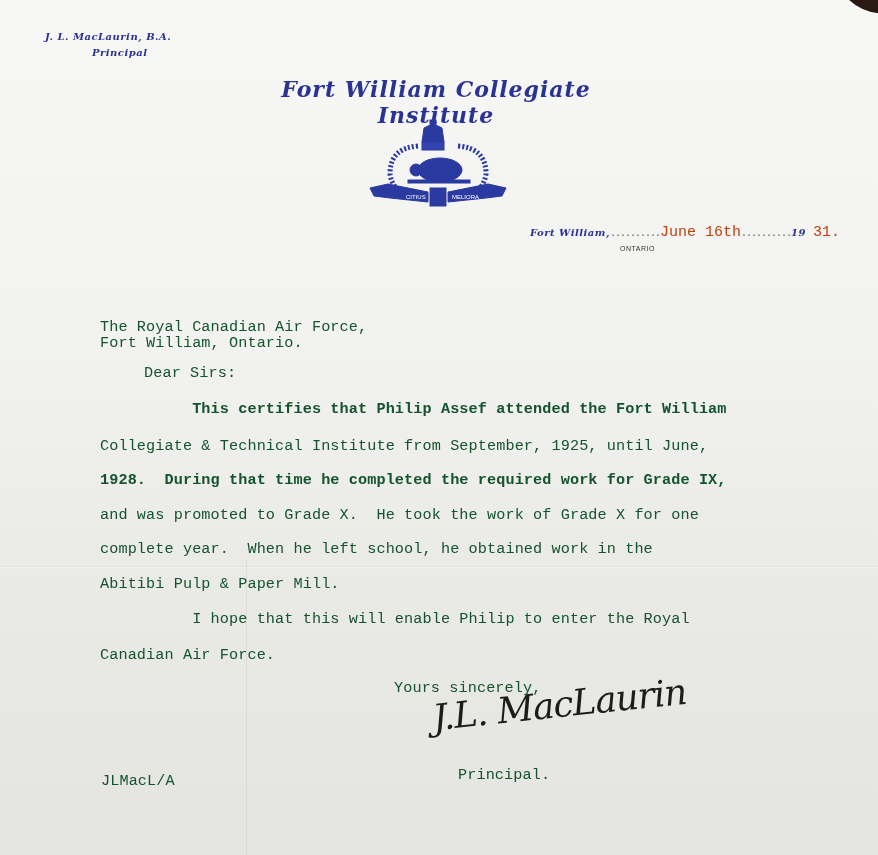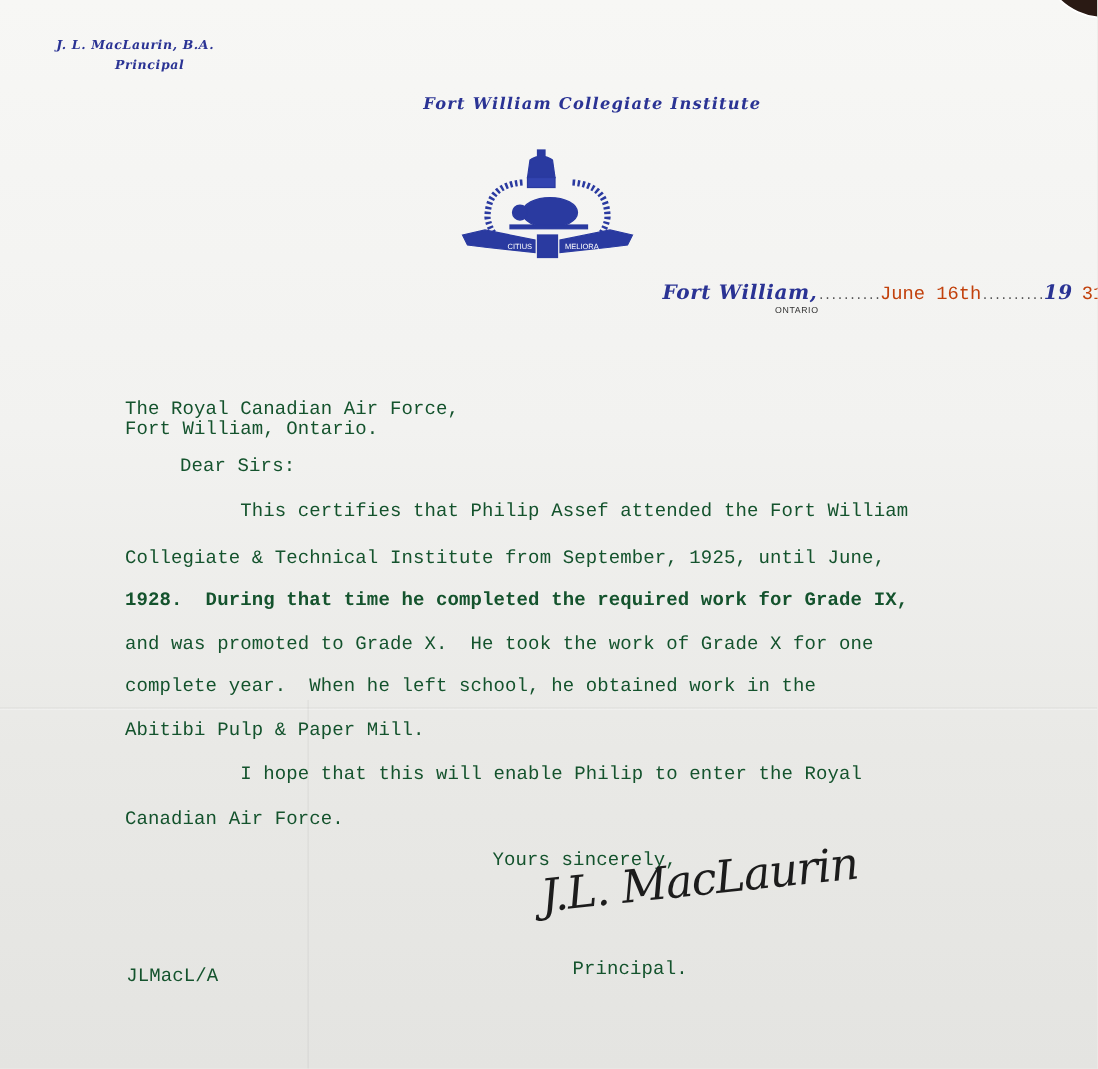--- a/index.html
+++ b/index.html
@@ -23,26 +23,26 @@
   .corner {
     position: absolute; right: 0; top: 0; width: 40px; height: 16px;
   }
   .blackletter {
     font-family: "DejaVu Serif", serif; font-weight: bold; font-style: italic;
     color: #2a3394; letter-spacing: 0.5px;
   }
   .lh-name { position: absolute; left: 45px; top: 31px; font-size: 10px; }
   .lh-title { position: absolute; left: 92px; top: 47px; font-size: 10px; }
   .school-name {
-    position: absolute; left: 263px; top: 76px; width: 346px; text-align: right;
-    font-size: 13px; letter-spacing: 1px;
+    position: absolute; left: 263px; top: 76px; width: 346px; text-align: center;
+    font-size: 22px; letter-spacing: 1px;
   }
   .crest { position: absolute; left: 368px; top: 118px; width: 140px; height: 90px; }
   .date-line { position: absolute; left: 530px; top: 224px; font-size: 12px; white-space: nowrap; }
-  .date-place { font-size: 16px; }
+  .date-place { font-size: 10px; }
   .dots { color: #555; letter-spacing: -1px; font-size: 10px; }
   .date-typed { font-size: 15px; color: #c2410c; font-family: "Liberation Mono", monospace; }
   .ontario { position: absolute; left: 620px; top: 245px; font-family: "Liberation Sans", sans-serif; font-size: 7px; color: #333; letter-spacing: 0.5px; }
   .typed {
     position: absolute; font-size: 15.2px; color: #14532d; white-space: pre;
     letter-spacing: 0.1px;
   }
   .sig {
     position: absolute; left: 432px; top: 684px;
     font-family: "DejaVu Serif", serif; font-style: italic; font-size: 36px;
@@ -91,21 +91,21 @@
 <div class="date-line">
   <span class="blackletter date-place">Fort William,</span><span class="dots">..........</span><span class="date-typed">June 16th</span><span class="dots">..........</span><span class="blackletter date-place">19</span>&nbsp;<span class="date-typed">31.</span>
 </div>
 <div class="ontario">ONTARIO</div>
 
 <div class="typed" style="left:100px; top:318px;">The Royal Canadian Air Force,</div>
 <div class="typed" style="left:100px; top:334px;">Fort William, Ontario.</div>
 
 <div class="typed" style="left:100px; top:364px;margin-left:44px;">Dear Sirs:</div>
 
-<div class="typed" style="left:100px; top:400px;">          This certifies that Philip Assef attended the Fort William</div>
+<div class="typed" style="left:100px; top:400px;font-weight:bold;">          This certifies that Philip Assef attended the Fort William</div>
 <div class="typed" style="left:100px; top:437px;">Collegiate &amp; Technical Institute from September, 1925, until June,</div>
 <div class="typed" style="left:100px; top:471px;font-weight:bold;">1928.  During that time he completed the required work for Grade IX,</div>
 <div class="typed" style="left:100px; top:506px;">and was promoted to Grade X.  He took the work of Grade X for one</div>
 <div class="typed" style="left:100px; top:540px;">complete year.  When he left school, he obtained work in the</div>
 <div class="typed" style="left:100px; top:575px;">Abitibi Pulp &amp; Paper Mill.</div>
 <div class="typed" style="left:100px; top:610px;">          I hope that this will enable Philip to enter the Royal</div>
 <div class="typed" style="left:100px; top:646px;">Canadian Air Force.</div>
 
 <div class="typed" style="left:394px; top:679px;">Yours sincerely,</div>
 <div class="sig">J.L. MacLaurin</div>

